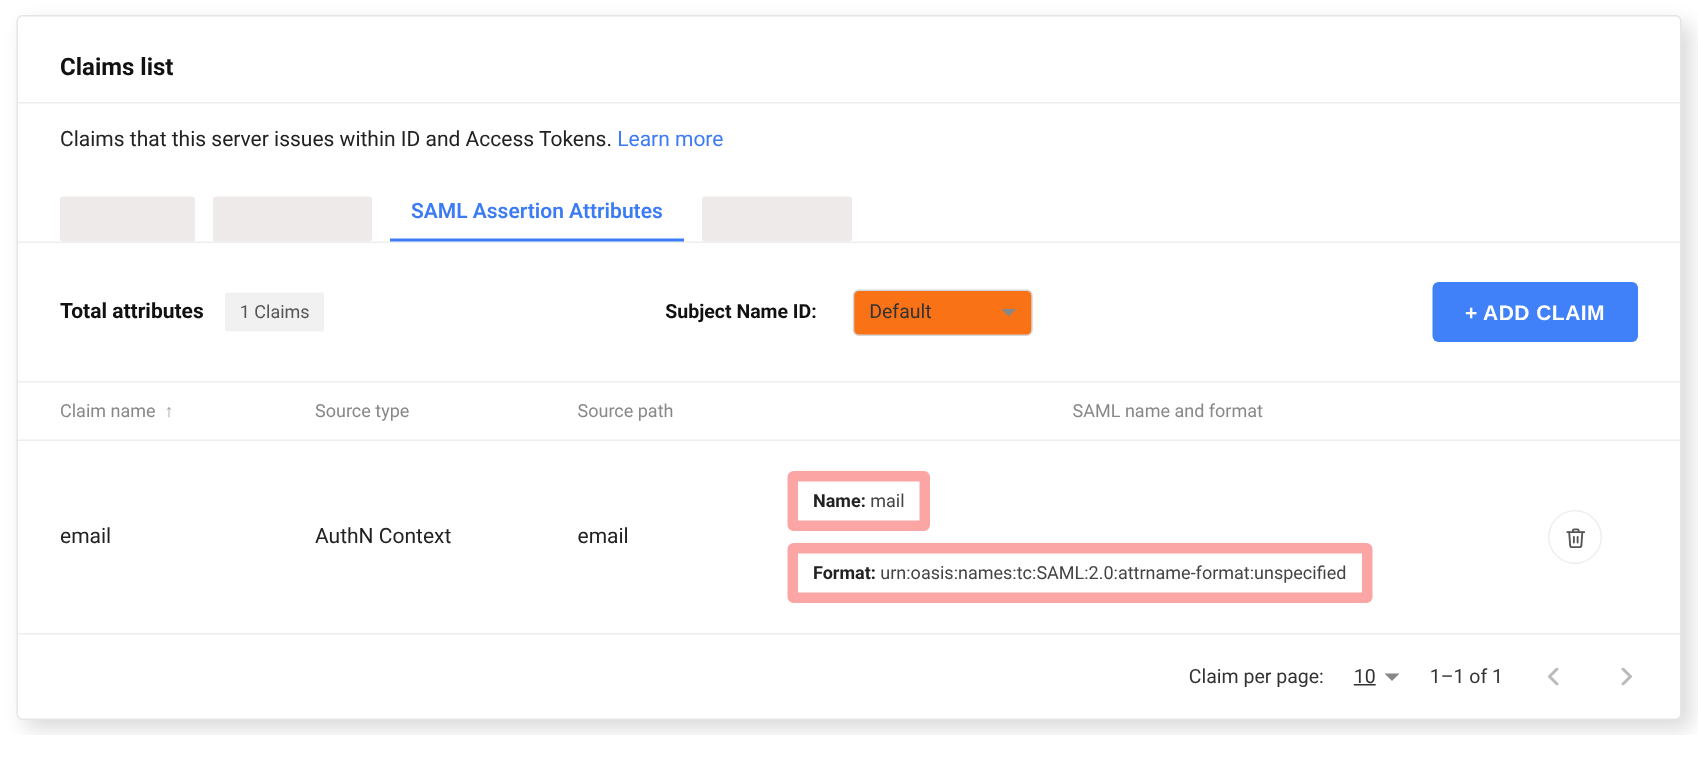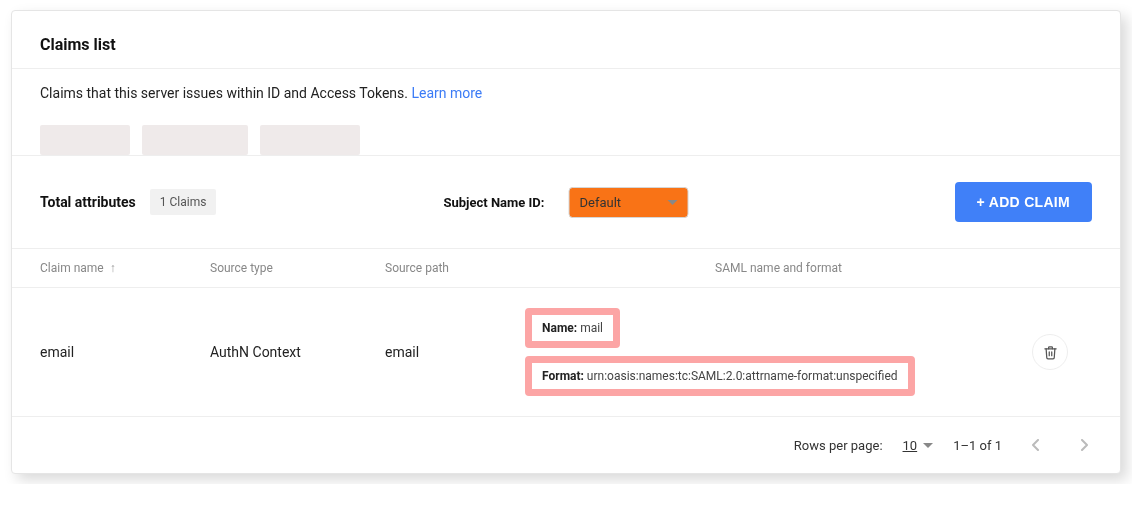--- a/index.html
+++ b/index.html
@@ -47,20 +47,21 @@
   <div class="card-header">
     <div class="title">Claims list</div>
   </div>
   <div class="divider"></div>
   <div class="desc-row">
     <span>Claims that this server issues within ID and Access Tokens. </span><a href="#" class="learn-link">Learn more</a>
   </div>
   <div class="tabs-row">
     <div class="tab-ph"></div>
     <div class="tab-ph wide"></div>
+    <div class="tab-active">SAML Assertion Attributes</div>
     <div class="tab-ph2"></div>
   </div>
   <div class="divider2"></div>
 
   <div class="attrbar">
     <span class="attrbar-label">Total attributes</span>
     <span class="badge">1 Claims</span>
     <div style="flex:1"></div>
     <div style="display:flex;align-items:center;gap:10px;position:absolute;left:50%;transform:translateX(-50%);">
       <span class="subj-label">Subject Name ID:</span>
@@ -100,21 +101,21 @@
             <polyline points="3 6 5 6 21 6"></polyline>
             <path d="M19 6l-1 14a2 2 0 0 1-2 2H8a2 2 0 0 1-2-2L5 6"></path>
             <path d="M10 11v6M14 11v6"></path>
             <path d="M9 6V4a1 1 0 0 1 1-1h4a1 1 0 0 1 1 1v2"></path>
           </svg>
       </button>
     </div>
   </div>
 
   <div class="pager">
-    <span>Rows per page:</span>
+    <span>Claim per page:</span>
     <span class="rpp-sel">
       <span>10</span>
       <span class="chev"></span>
     </span>
     <span>1–1 of 1</span>
     <button class="navbtn">
       <svg viewBox="0 0 8 12" fill="none">
           <path d="M6 1 L1 6 L6 11" stroke="currentColor" stroke-width="2" stroke-linecap="round" stroke-linejoin="round"></path>
         </svg>
     </button>

